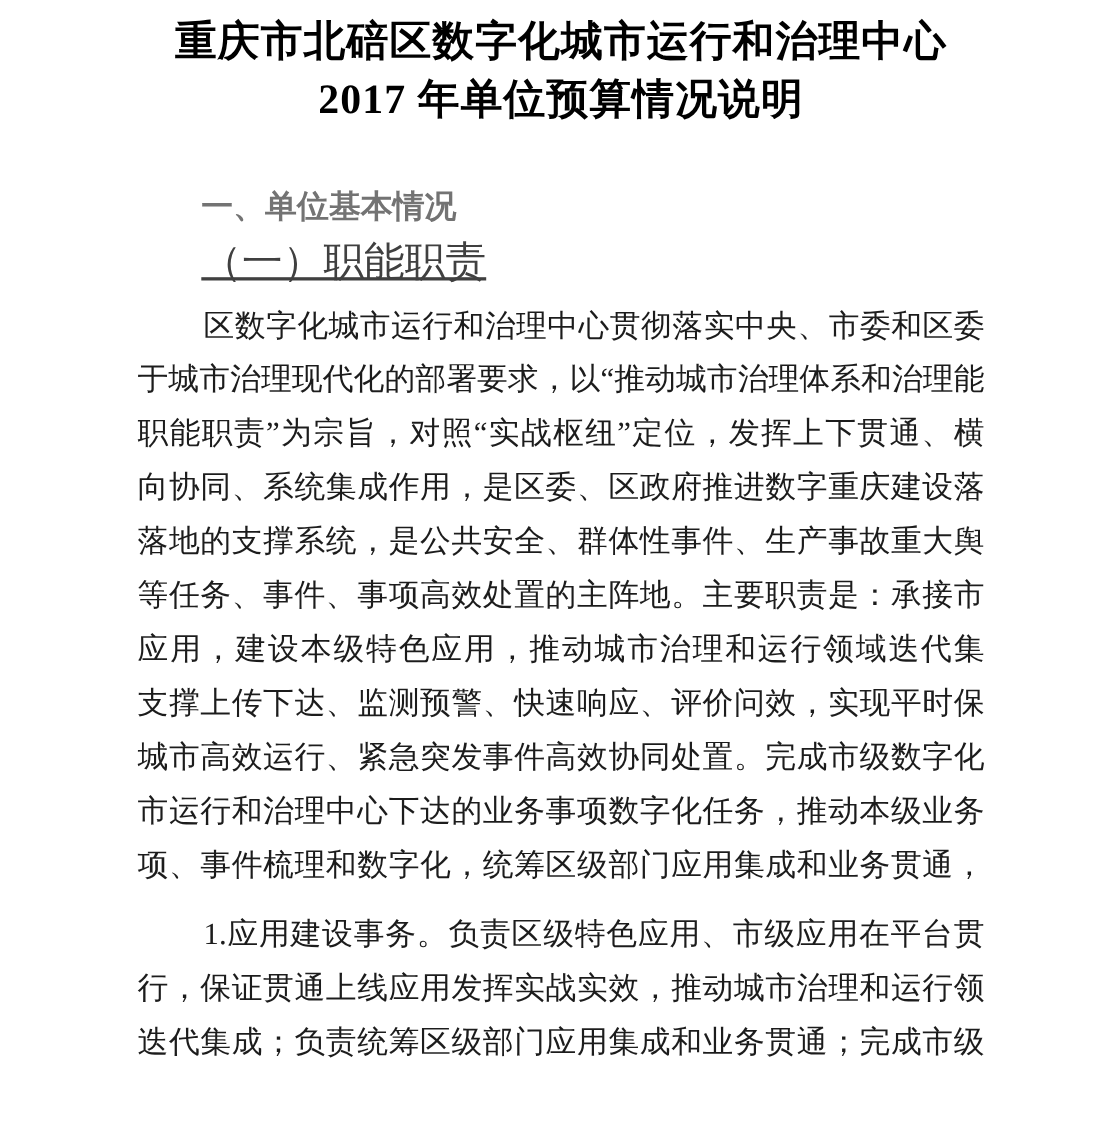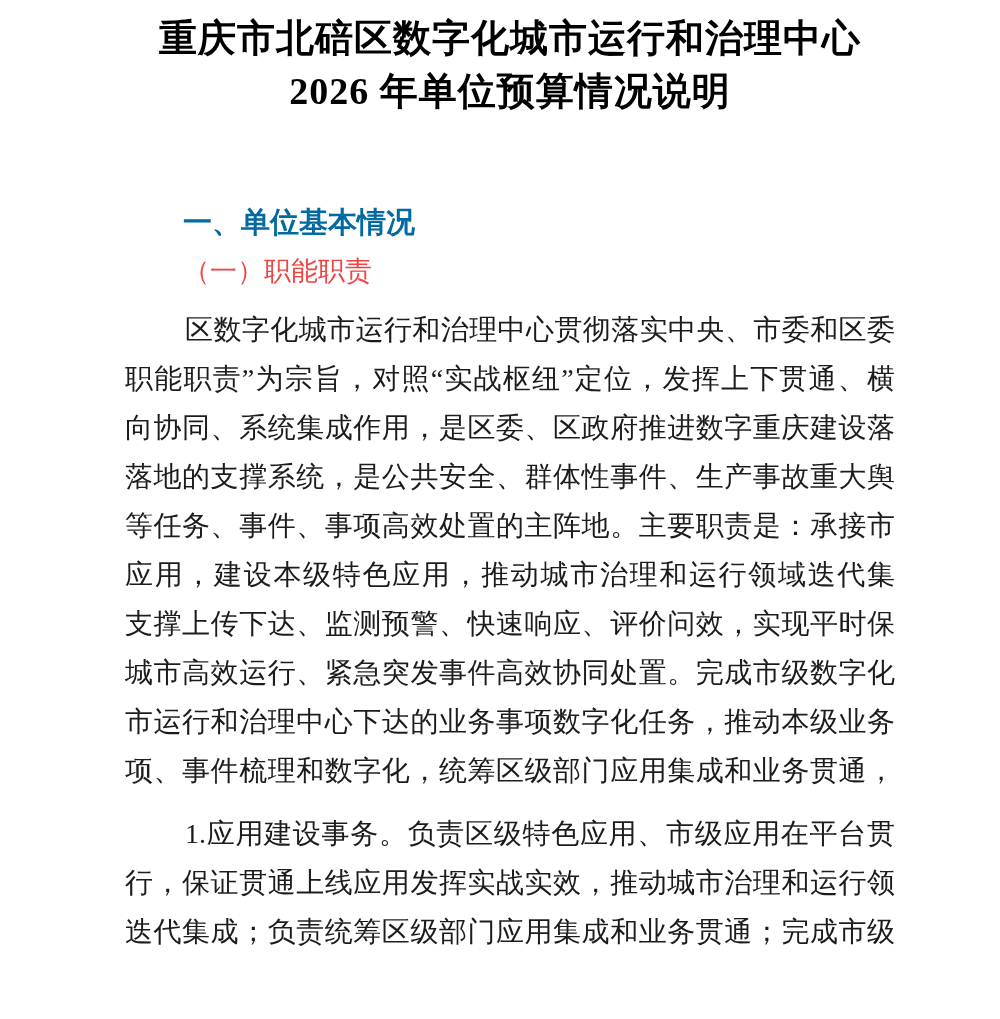--- a/index.html
+++ b/index.html
@@ -22,36 +22,37 @@
   .title {
     text-align: center;
     font-family: "Liberation Serif", serif;
     font-weight: 700;
     font-size: 38px;
     line-height: 53px;
     color: #000000;
     letter-spacing: 1px;
   }
   .h1 {
-    margin-top: 88px;
+    margin-top: 55px;
     padding-left: 58px;
-    font-family: Liberation Serif, serif;
+    font-family: Liberation Mono, monospace;
     font-weight: 700;
     font-size: 29px;
     line-height: 33px;
-    color: #0369a1;
+    color: #737373;
   }
   .h2 {
     margin-top: 16px;
     padding-left: 58px;
     font-family: "Liberation Serif", serif;
     font-weight: 400;
-    font-size: 27px;
+    font-size: 37px;
     line-height: 33px;
-    color: #ef4444;
+    color: #404040;
+    text-decoration: underline;
   }
   .para {
     font-family: "Liberation Serif", serif;
     font-size: 28px;
     color: #1c1c1c;
   }
   .p1 { margin-top: 17px; }
   .p2 { margin-top: 14px; }
   .pline {
     height: 49px;
@@ -63,29 +64,30 @@
   .ind { padding-left: 60px; }   
   .end { text-align-last: left; } 
 </style>
 </head>
 <body>
 
 <div class="doc">
 
   <div class="title">
     <div>重庆市北碚区数字化城市运行和治理中心</div>
-    <div>2026 年单位预算情况说明</div>
+    <div>2017 年单位预算情况说明</div>
   </div>
 
   <div class="h1">一、单位基本情况</div>
 
   <div class="h2">（一）职能职责</div>
 
   <div class="para p1">
     <div class="pline ind">区数字化城市运行和治理中心贯彻落实中央、市委和区委关</div>
+    <div class="pline">于城市治理现代化的部署要求，以“推动城市治理体系和治理能</div>
     <div class="pline">职能职责”为宗旨，对照“实战枢纽”定位，发挥上下贯通、横</div>
     <div class="pline">向协同、系统集成作用，是区委、区政府推进数字重庆建设落实</div>
     <div class="pline">落地的支撑系统，是公共安全、群体性事件、生产事故重大舆情</div>
     <div class="pline">等任务、事件、事项高效处置的主阵地。主要职责是：承接市级</div>
     <div class="pline">应用，建设本级特色应用，推动城市治理和运行领域迭代集成，</div>
     <div class="pline">支撑上传下达、监测预警、快速响应、评价问效，实现平时保障</div>
     <div class="pline">城市高效运行、紧急突发事件高效协同处置。完成市级数字化城</div>
     <div class="pline">市运行和治理中心下达的业务事项数字化任务，推动本级业务事</div>
     <div class="pline">项、事件梳理和数字化，统筹区级部门应用集成和业务贯通，统</div>
   </div>

